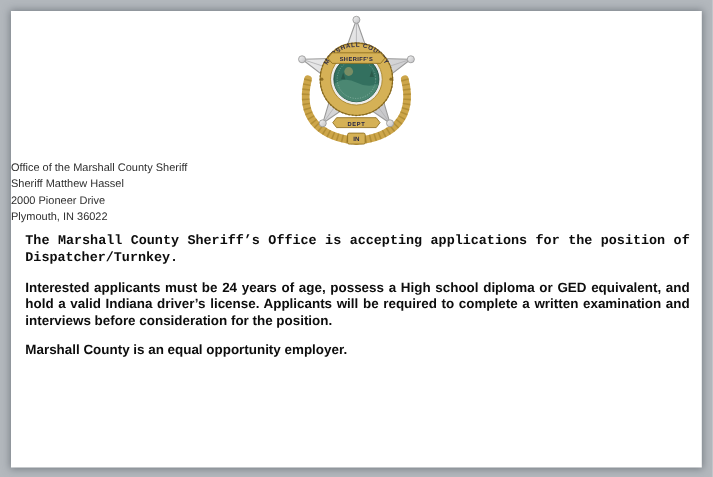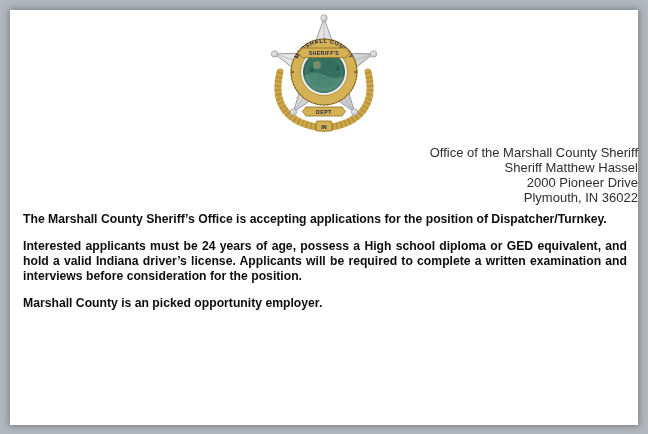--- a/index.html
+++ b/index.html
@@ -17,39 +17,39 @@
     background: #ffffff;
     box-shadow: 0 0 7px 1px rgba(70,76,86,0.55);
   }
   .badge-wrap {
     height: 126px;
     margin-top: 2px;
     text-align: center;
   }
   .letterhead {
     margin-top: 7px;
-    text-align: right;
-    font-size: 13px;
+    text-align: left;
+    font-size: 10px;
     line-height: 15px;
     font-weight: 400;
     color: #2e2e2e;
   }
   .bodytext {
     margin-top: 7px;
     padding: 0 11px 0 13px;
   }
   .bodytext p {
     margin: 12px 0 0 0;
     font-size: 12.2px;
     line-height: 15px;
     font-weight: 700;
     color: #0d0d0d;
     text-align: justify;
   }
-  .bodytext p:first-child { margin-top: 0; }
+  .bodytext p:first-child { margin-top: 0; font-family: Liberation Mono, monospace; }
   svg text { font-family: "Liberation Sans", sans-serif; }
 </style>
 </head>
 <body>
 
 <div class="page">
 
   <div class="badge-wrap">
     <svg width="140" height="124" viewBox="0 0 140 124">
       <defs>
@@ -124,16 +124,16 @@
   <div class="letterhead">
     <div>Office of the Marshall County Sheriff</div>
     <div>Sheriff Matthew Hassel</div>
     <div>2000 Pioneer Drive</div>
     <div>Plymouth, IN 36022</div>
   </div>
 
   <div class="bodytext">
     <p>The Marshall County Sheriff’s Office is accepting applications for the position of Dispatcher/Turnkey.</p>
     <p>Interested applicants must be 24 years of age, possess a High school diploma or GED equivalent, and hold a valid Indiana driver’s license. Applicants will be required to complete a written examination and interviews before consideration for the position.</p>
-    <p>Marshall County is an picked opportunity employer.</p>
+    <p>Marshall County is an equal opportunity employer.</p>
   </div>
 
 </div>
 
 </body></html>

